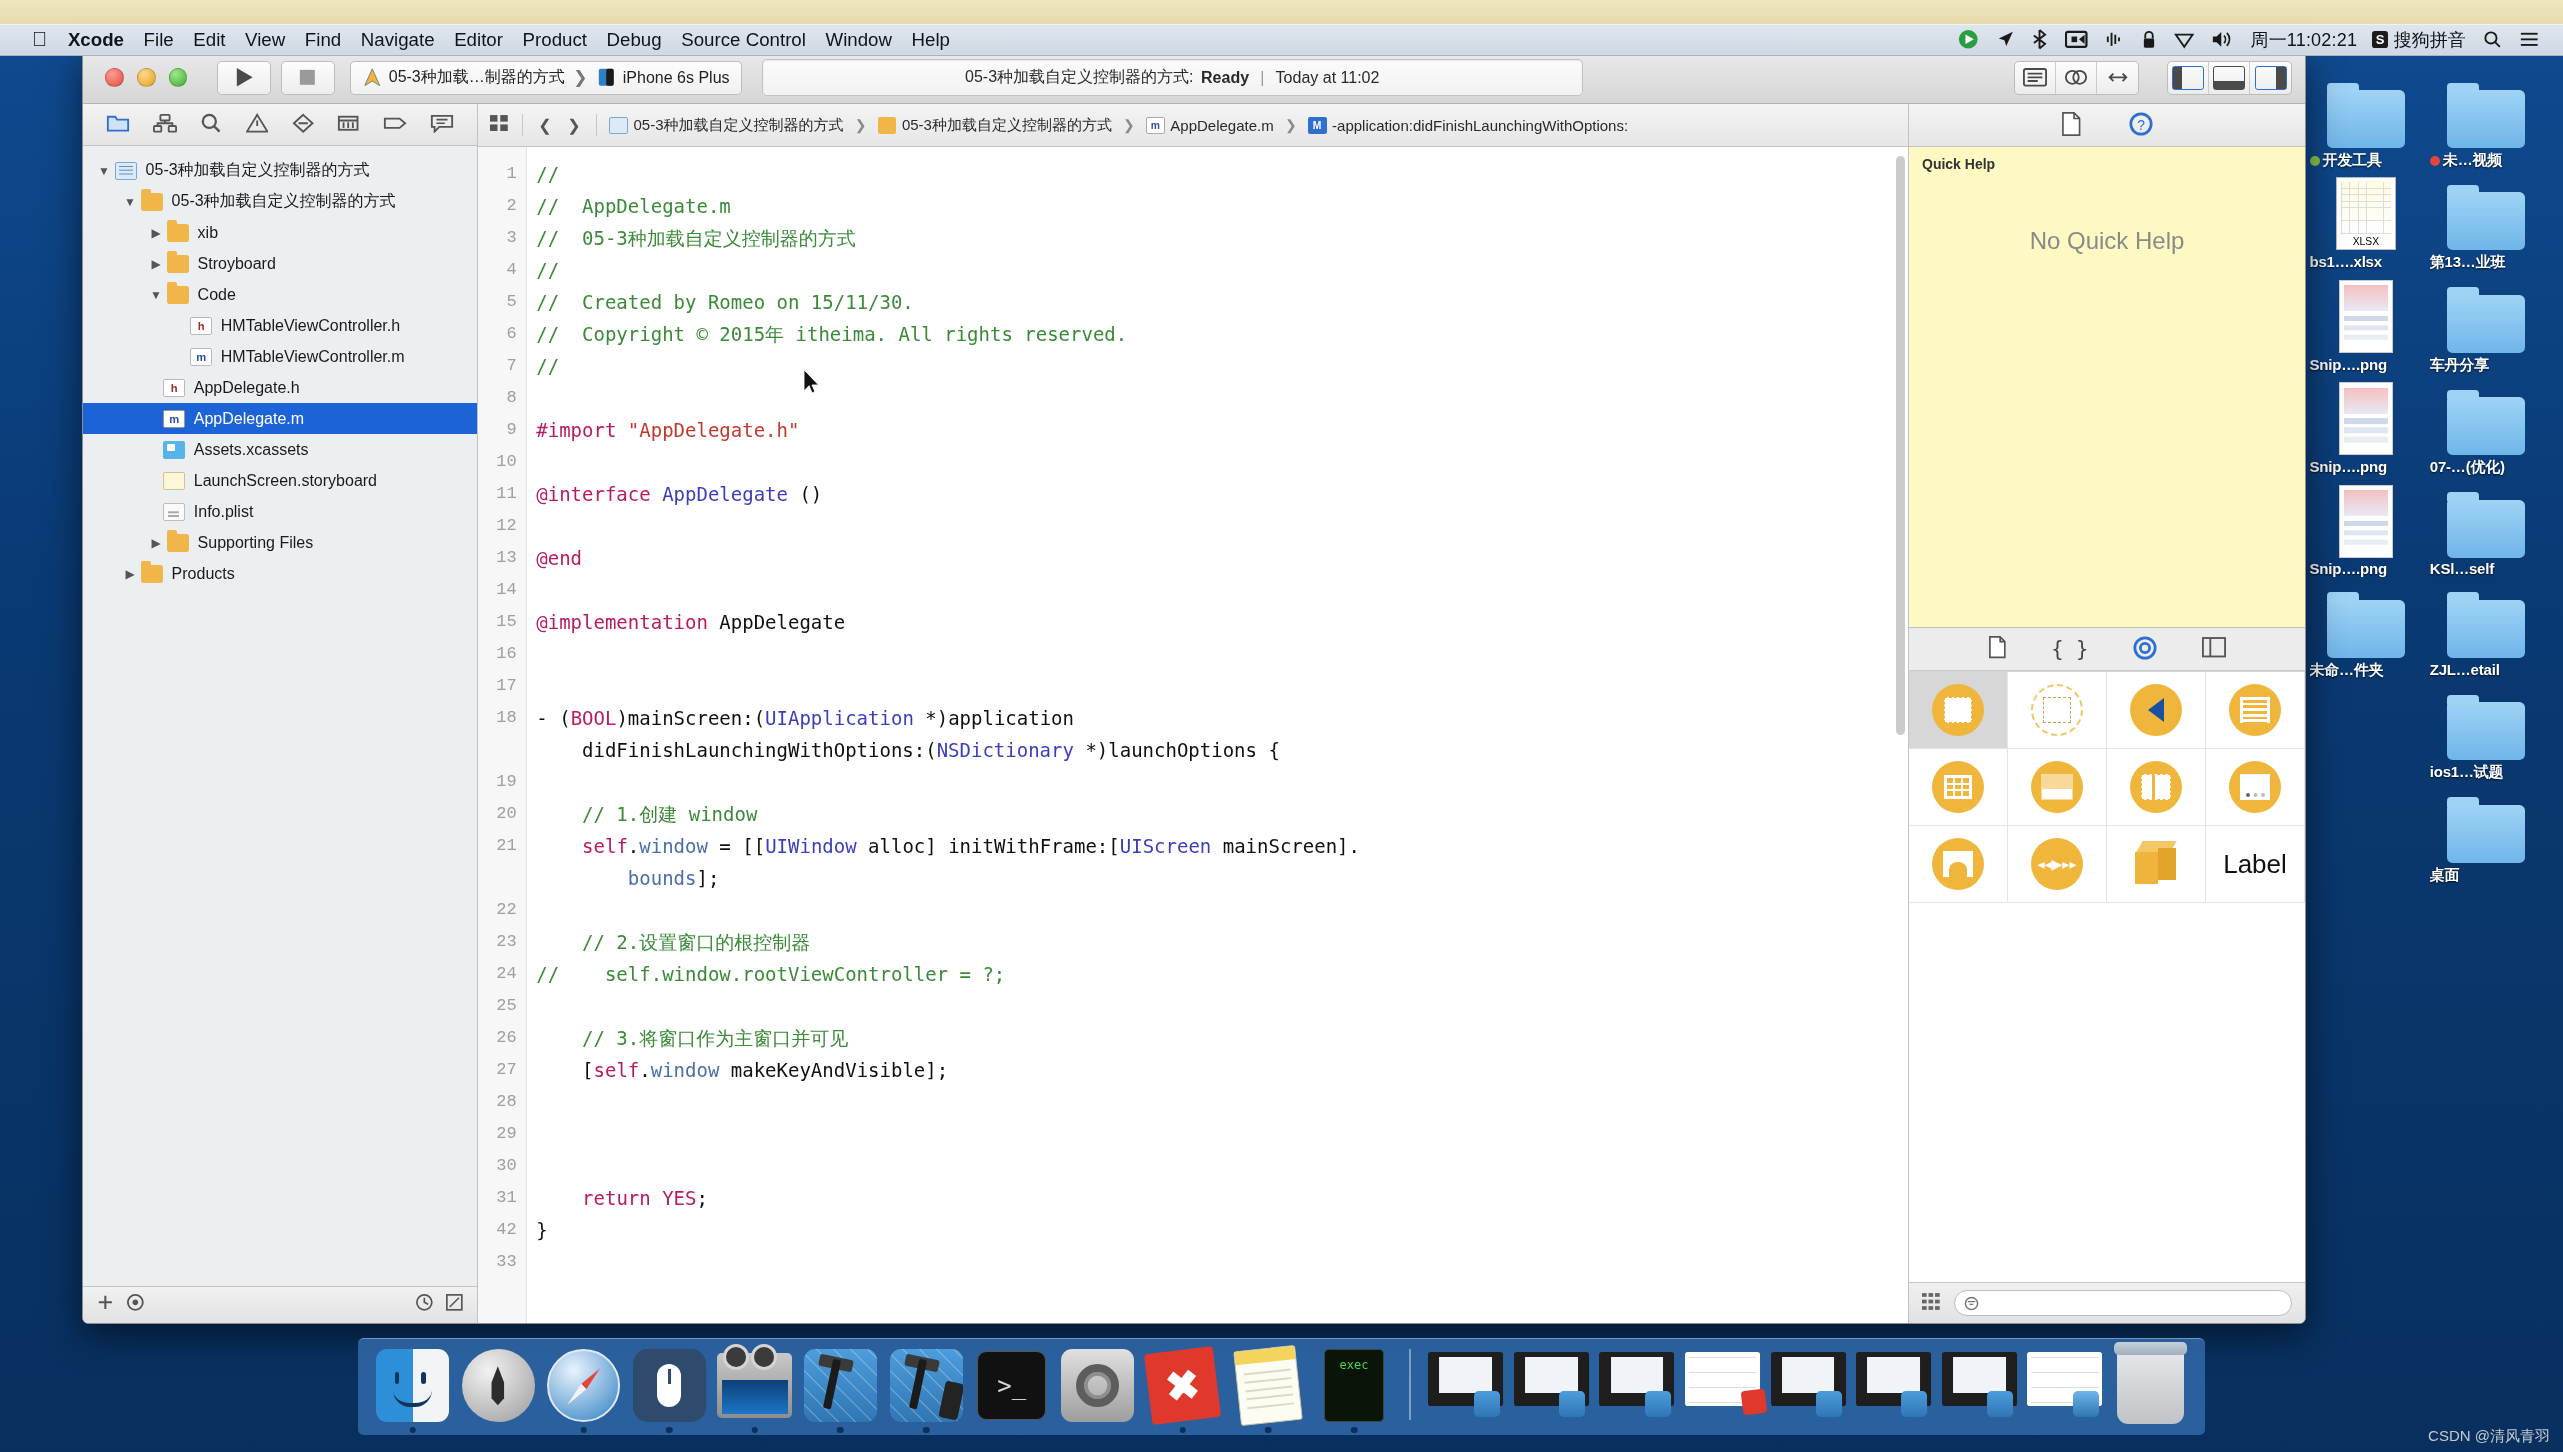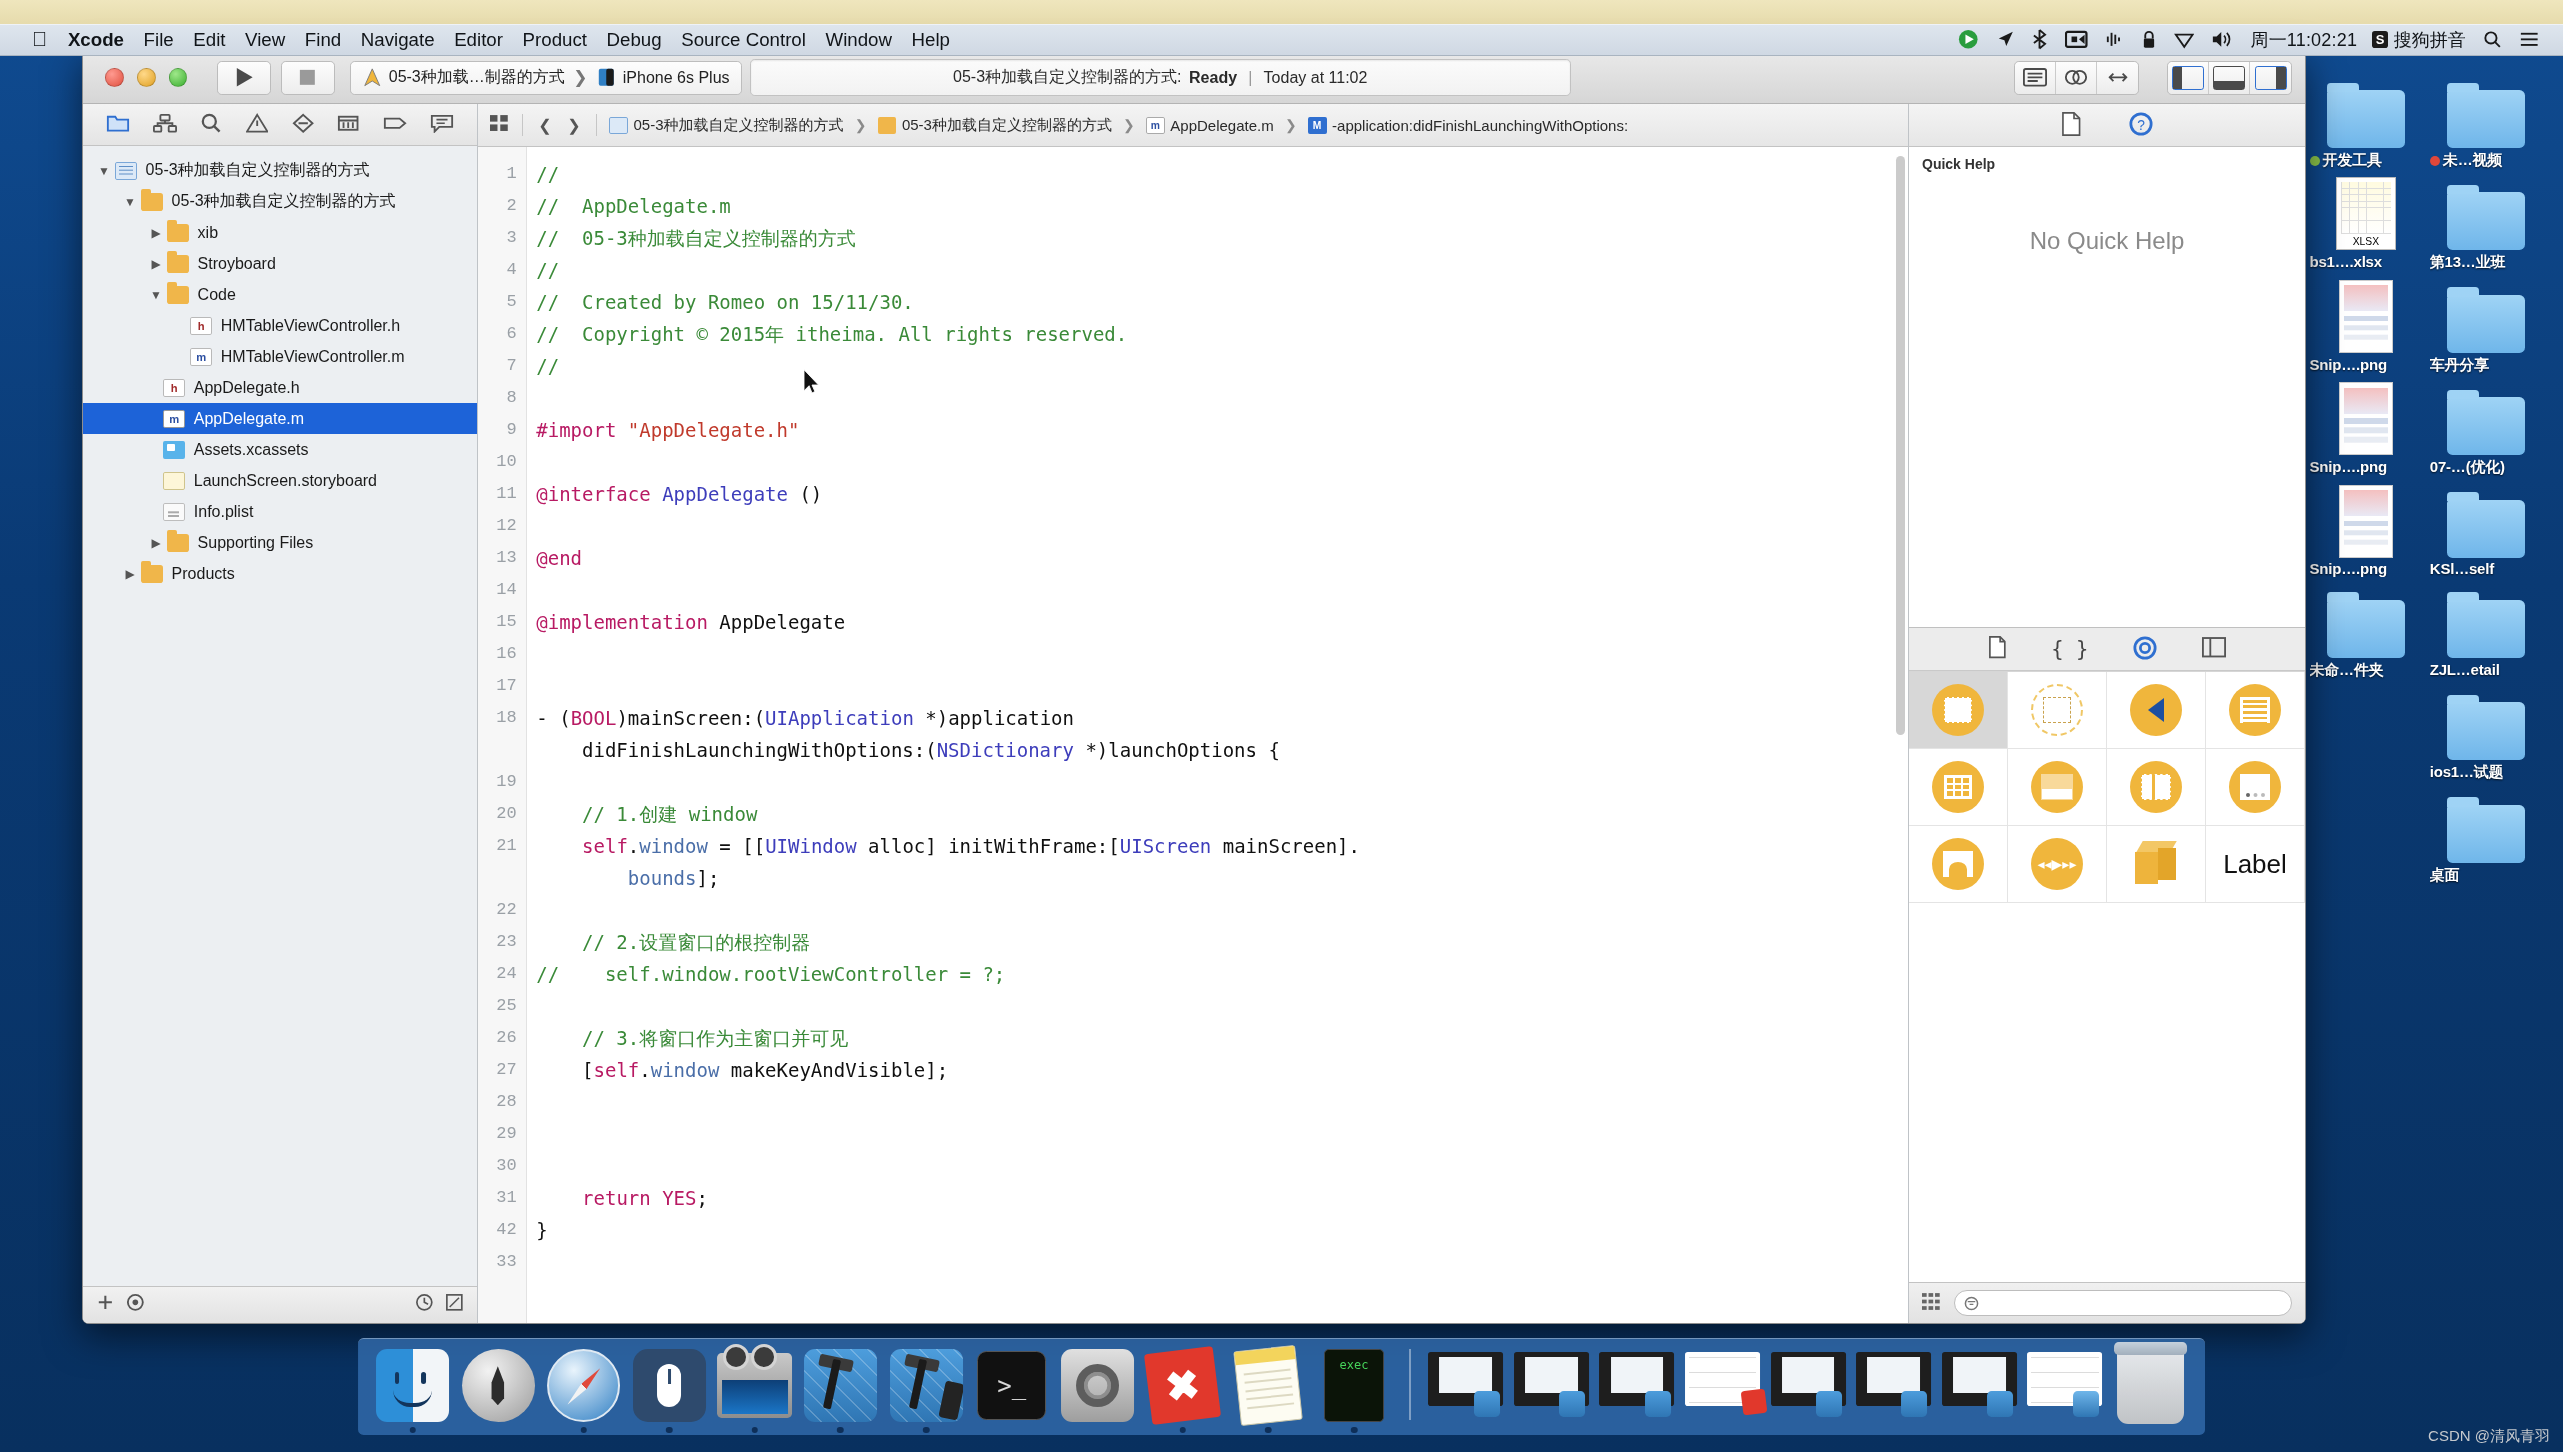--- a/index.html
+++ b/index.html
@@ -72,21 +72,21 @@
     border:0.9px solid #bcbcbc; border-radius:4.7px; margin-right:9.3px;
   }
   .scheme-box{
     height:34px; display:flex; align-items:center;
     background:linear-gradient(180deg,#fdfdfd,#f0f0f0);
     border:0.9px solid #bdbdbd; border-radius:4.7px; padding:0 11.2px; margin-left:5.6px;
     font-size:16px; color:#222; white-space:nowrap;
   }
   .scheme-box .sep{ margin:0 8.4px; color:#777; font-size:17px;}
   .status-box{
-    flex:1; height:37px; margin:0 8px;
+    flex:1; height:37px; margin:0 20px;
     background:linear-gradient(180deg,#fbfbfb,#f2f2f2);
     border:0.9px solid #c2c2c2; border-radius:4.7px;
     display:flex; align-items:center; justify-content:center;
     font-size:16px; color:#2a2a2a;
     box-shadow:0 0.9px 1.9px rgba(0,0,0,.08) inset;
     max-width:821px;
   }
   .status-box b{ font-weight:bold; }
   .status-box .bar{ margin:0 11.2px; color:#999; }
   .tb-right{ display:flex; align-items:center; gap:7.5px; margin-left:auto;}
@@ -192,21 +192,21 @@
   }
   #cursor{
     position:absolute; left:0; top:0; width:24px; height:32px; pointer-events:none;
   }
 
   
   #utility{ width:397px;flex:none;display:flex;flex-direction:column;background:#ececec;
     border-left:0.9px solid #bfc3c7;}
   #insp-tabs{ height:43px;flex:none;display:flex;align-items:center;justify-content:center;gap:47px;
     background:linear-gradient(180deg,#f4f4f4,#e6e6e6);border-bottom:0.9px solid #c3c3c3;}
-  #quickhelp{ flex:0 0 481px; background:#ffffff; padding:9.3px 13px; position:relative;
+  #quickhelp{ flex:0 0 481px; background:#fef9c3; padding:9.3px 13px; position:relative;
     border-bottom:0.9px solid #c0c0c0;}
   #quickhelp .qh-title{ font-size:14px;font-weight:bold;color:#333;}
   #quickhelp .qh-empty{ position:absolute;left:0;right:0;top:80px;text-align:center;
     font-size:24px;color:#8a8a8a;}
   #lib-tabs{ height:43px;flex:none;display:flex;align-items:center;justify-content:center;gap:45px;
     background:#ececec;border-bottom:0.9px solid #c9c9c9;}
   #lib-grid{ flex:1; display:grid; grid-template-columns:repeat(4,1fr);
     grid-auto-rows:77px; background:#fff; border-top:0.9px solid #d6d6d6;}
   .lib-cell{ display:flex;align-items:center;justify-content:center;
     border-right:0.9px solid #e4e4e4;border-bottom:0.9px solid #e4e4e4;position:relative;}

